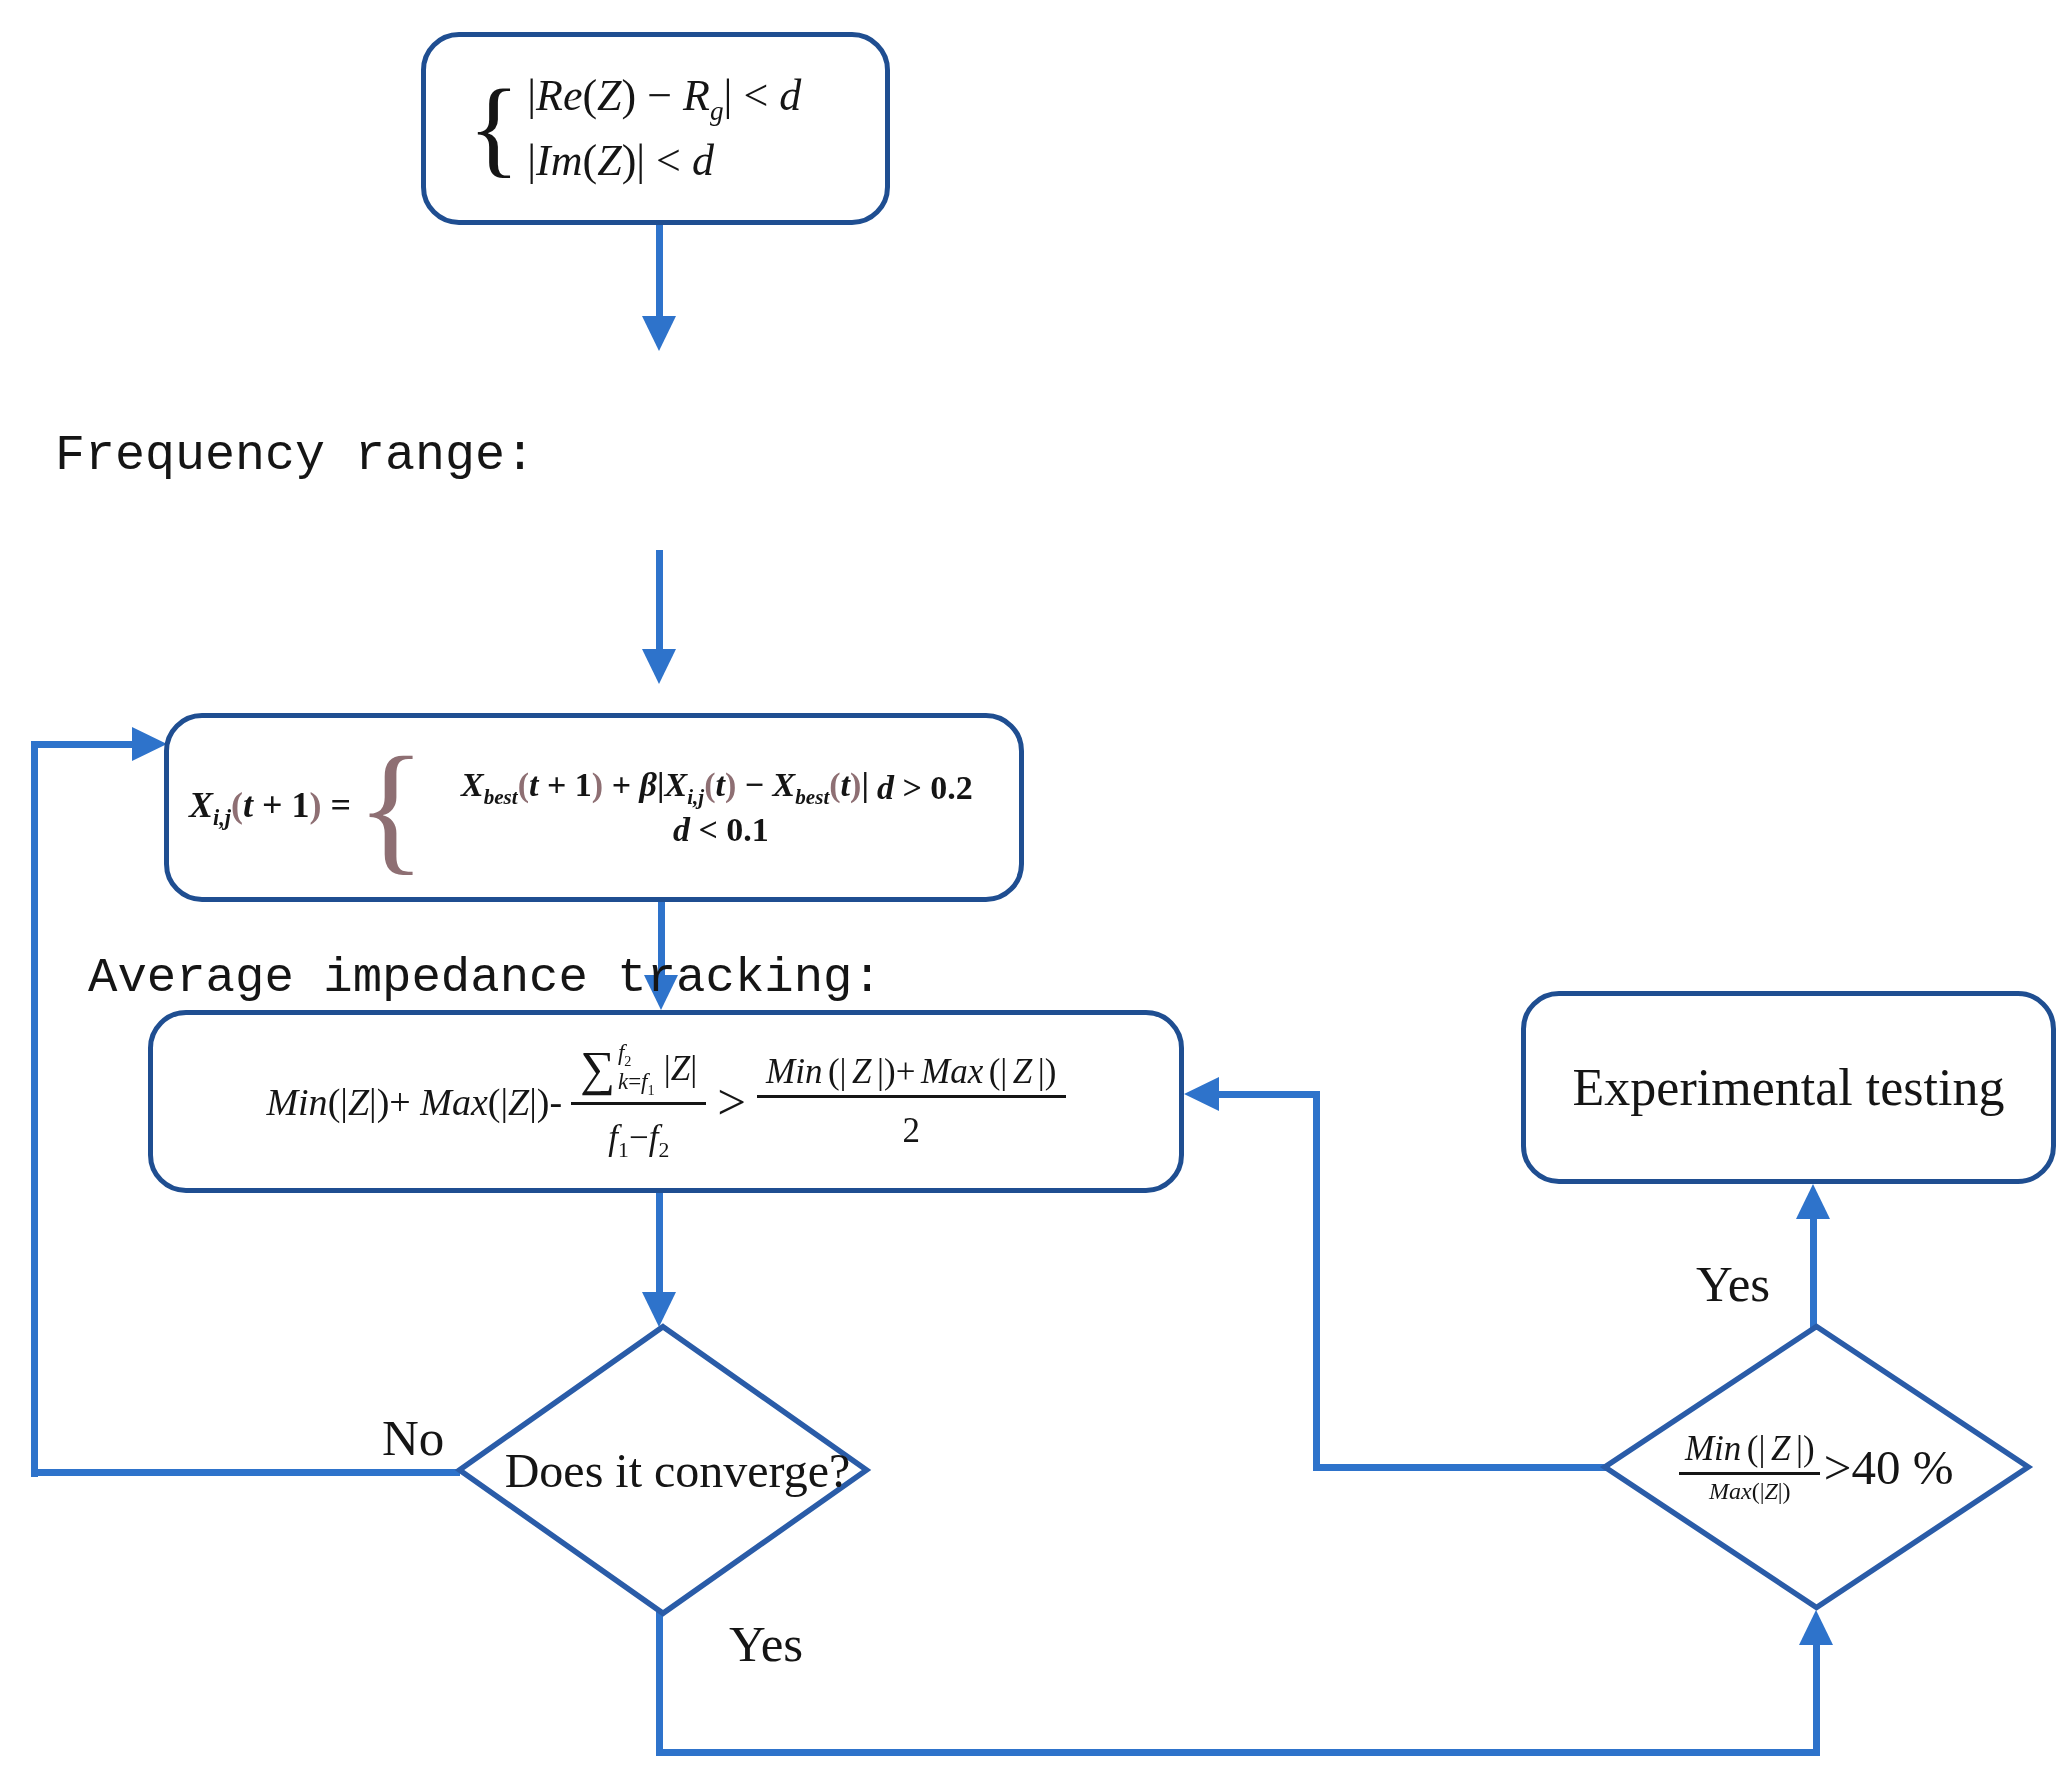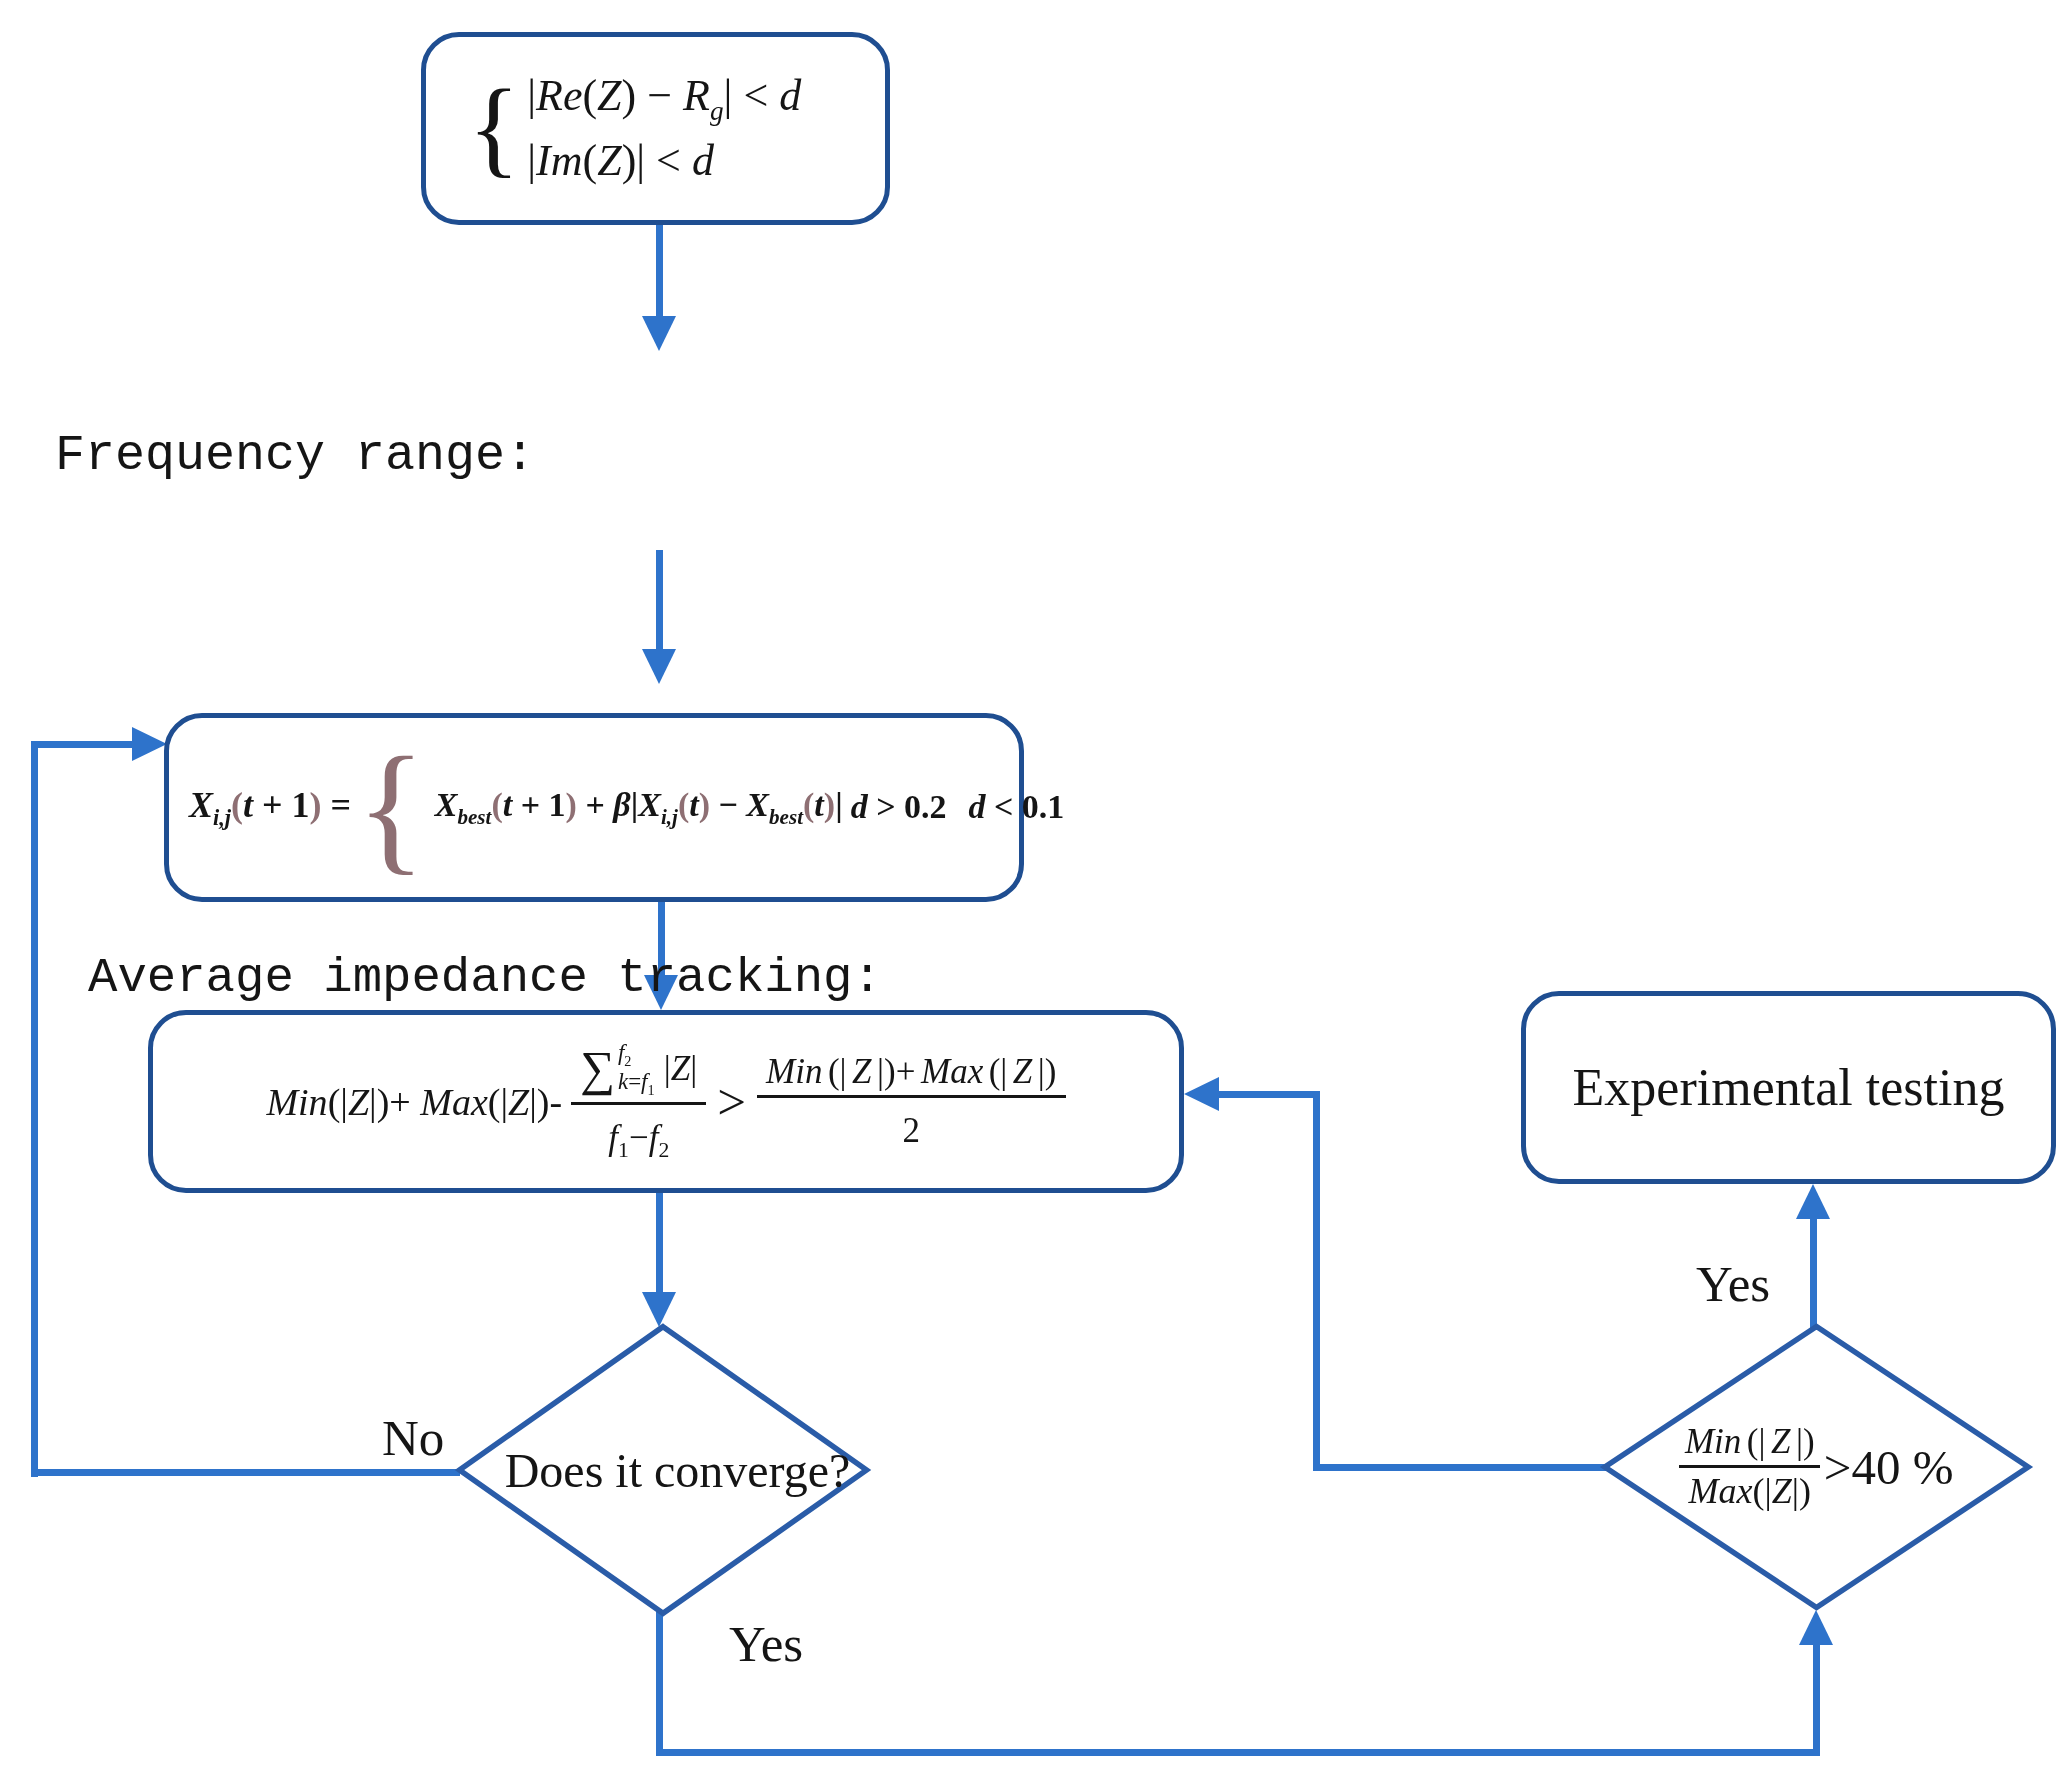--- a/index.html
+++ b/index.html
@@ -28,21 +28,21 @@
   
   .criteria-inner{display:flex;align-items:center;padding-left:9.1px;}
   .brace-sm{font-size:108px;line-height:0.95;font-weight:400;margin-right:7.3px;}
   .cond-lines{font-size:44px;line-height:1.4;}
   
   .freq-value{font-size:49px;}
   
   .update-inner{display:flex;align-items:center;width:100%;padding:0 20px;box-sizing:border-box;}
   .update-lhs{font-size:36px;font-weight:700;white-space:nowrap;}
   .brace-lg{font-size:144px;line-height:0.9;font-weight:400;color:var(--paren-accent);margin:0 9.1px 0 5.5px;}
-  .cases{display:flex;gap:14px;flex:1;min-width:0;align-items:center;}
+  .cases{display:flex;flex-direction:column;gap:1px;flex:1;min-width:0;align-items:center;}
   .case-row{display:flex;justify-content:space-between;align-items:center;font-size:34px;font-weight:700;white-space:nowrap;}
   .case-cond{margin-left:8px;}
   
   .track-row{display:flex;align-items:center;justify-content:center;gap:9.1px;width:100%;padding:0 18.3px;box-sizing:border-box;font-size:38px;}
   .frac{display:inline-flex;flex-direction:column;align-items:center;}
   .frac .num{display:flex;align-items:center;justify-content:center;gap:5.5px;border-bottom:3.7px solid var(--text);padding:0 9.1px 3.7px;font-size:35px;}
   .frac .den{padding-top:13px;font-size:35px;}
   .sum{display:inline-flex;align-items:center;}
   .sigma{font-size:49px;line-height:0.9;font-style:normal;}
   .limits{display:inline-flex;flex-direction:column;justify-content:center;font-size:23px;line-height:1.15;margin-left:2.7px;}
@@ -54,21 +54,21 @@
   
   .diamond{position:absolute;}
   .diamond polygon{fill:var(--background);stroke:var(--diamond-border);stroke-width:6;}
   .diamond-label{
     position:absolute;display:flex;align-items:center;justify-content:center;
     color:var(--text);text-align:center;
   }
   .converge-text{font-size:48px;margin-left:29px;}
   .ratio-row{display:flex;align-items:center;justify-content:center;gap:3.7px;}
   .ratio-frac .num{font-size:35px;border-bottom:3.7px solid var(--text);padding:0 5.5px 2.7px;}
-  .ratio-frac .den{font-size:36px;padding-top:2.7px;}
+  .ratio-frac .den{font-size:24px;padding-top:2.7px;}
   .ratio-cond{font-size:49px;}
   
   .conn{position:absolute;background:var(--connector);}
   .arr{position:absolute;width:0;height:0;}
   .arr.down{border-left:17.4px solid transparent;border-right:17.4px solid transparent;border-top:35px solid var(--connector);}
   .arr.up{border-left:17.4px solid transparent;border-right:17.4px solid transparent;border-bottom:35px solid var(--connector);}
   .arr.right{border-top:17.4px solid transparent;border-bottom:17.4px solid transparent;border-left:35px solid var(--connector);}
   .arr.left{border-top:17.4px solid transparent;border-bottom:17.4px solid transparent;border-right:35px solid var(--connector);}
   
   .side-label{position:absolute;font-size:50px;color:var(--text);white-space:nowrap;font-family:Liberation Mono, monospace;}

